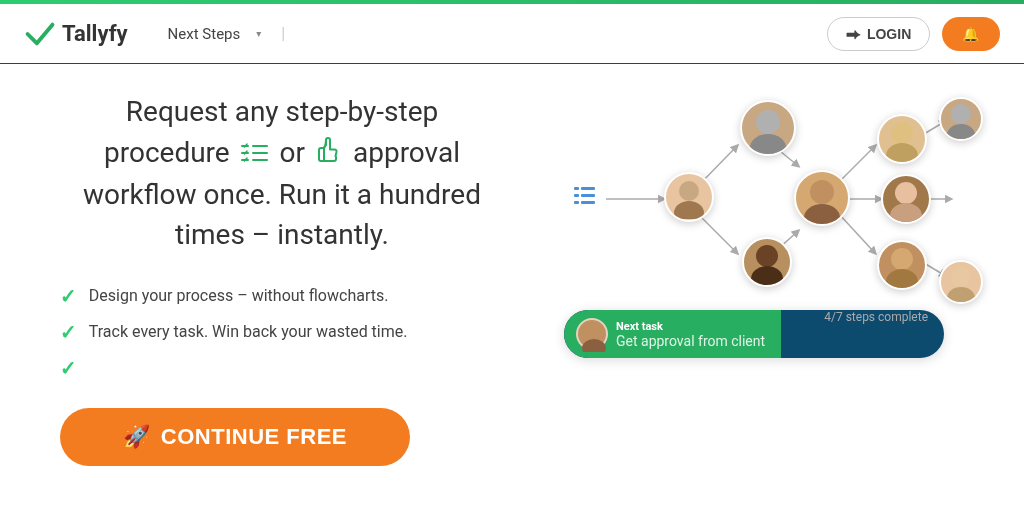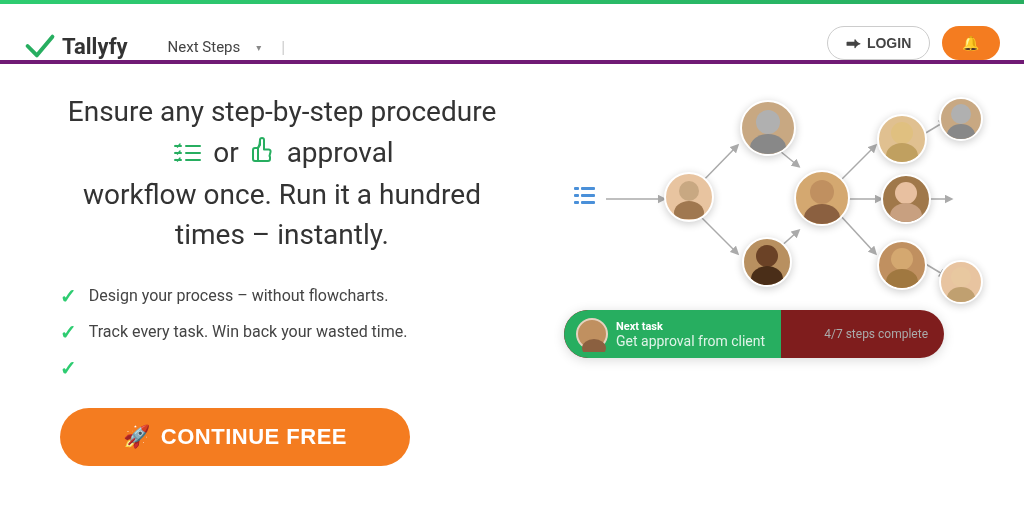--- a/index.html
+++ b/index.html
@@ -13,24 +13,24 @@
 
     
     .top-bar {
       height: 4px;
       background: linear-gradient(to right, #2ecc71, #27ae60);
     }
 
     
     .nav {
       display: flex;
-      align-items: flex-end;
+      align-items: center;
       padding: 0 24px;
       height: 60px;
-      border-bottom: 4px solid #701a75;
+      border-bottom: 1px solid #701a75;
     }
     .logo {
       display: flex;
       align-items: center;
       gap: 6px;
       margin-right: 32px;
     }
     .logo-checkmark {
       width: 32px;
       height: 28px;
@@ -203,26 +203,26 @@
       position: absolute;
       top: 0; left: 0;
       width: 100%;
       height: 100%;
       pointer-events: none;
     }
 
     
     .progress-bar-container {
       width: 380px;
-      background: #7f1d1d;
+      background: #0c4a6e;
       border-radius: 30px;
       overflow: hidden;
       box-shadow: 0 2px 12px rgba(0,0,0,0.15);
       display: flex;
-      align-items: center;
+      align-items: flex-start;
       height: 48px;
       margin-top: 8px;
     }
     .progress-fill {
       background: #27ae60;
       height: 100%;
       display: flex;
       align-items: center;
       gap: 8px;
       padding: 0 12px;
@@ -290,21 +290,21 @@
     </button>
     <button class="btn-start">
       <span>🔔</span>
     </button>
   </div>
 </nav>
 
 <div class="hero">
   <div class="hero-left">
     <p class="hero-headline">
-      <span>Ensure any step-by-step procedure</span>
+      <span>Request any step-by-step procedure</span>
       <span class="icon-list">
         <svg width="28" height="20" viewBox="0 0 28 20" fill="none">
           <rect x="0" y="2" width="8" height="2" rx="1" fill="#27ae60"></rect>
           <rect x="0" y="9" width="8" height="2" rx="1" fill="#27ae60"></rect>
           <rect x="0" y="16" width="8" height="2" rx="1" fill="#27ae60"></rect>
           <rect x="11" y="2" width="16" height="2" rx="1" fill="#27ae60"></rect>
           <rect x="11" y="9" width="16" height="2" rx="1" fill="#27ae60"></rect>
           <rect x="11" y="16" width="16" height="2" rx="1" fill="#27ae60"></rect>
           <path d="M2 2.5 L3.5 4 L6 1" stroke="#27ae60" stroke-width="1.5" fill="none" stroke-linecap="round"></path>
           <path d="M2 9.5 L3.5 11 L6 8" stroke="#27ae60" stroke-width="1.5" fill="none" stroke-linecap="round"></path>

